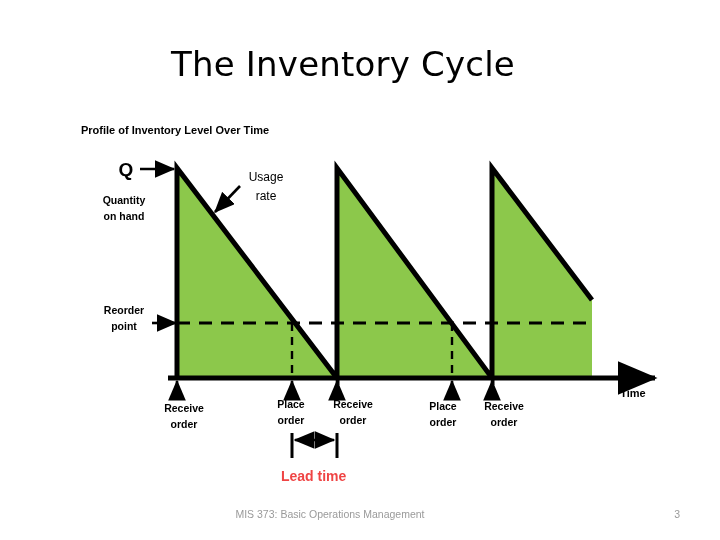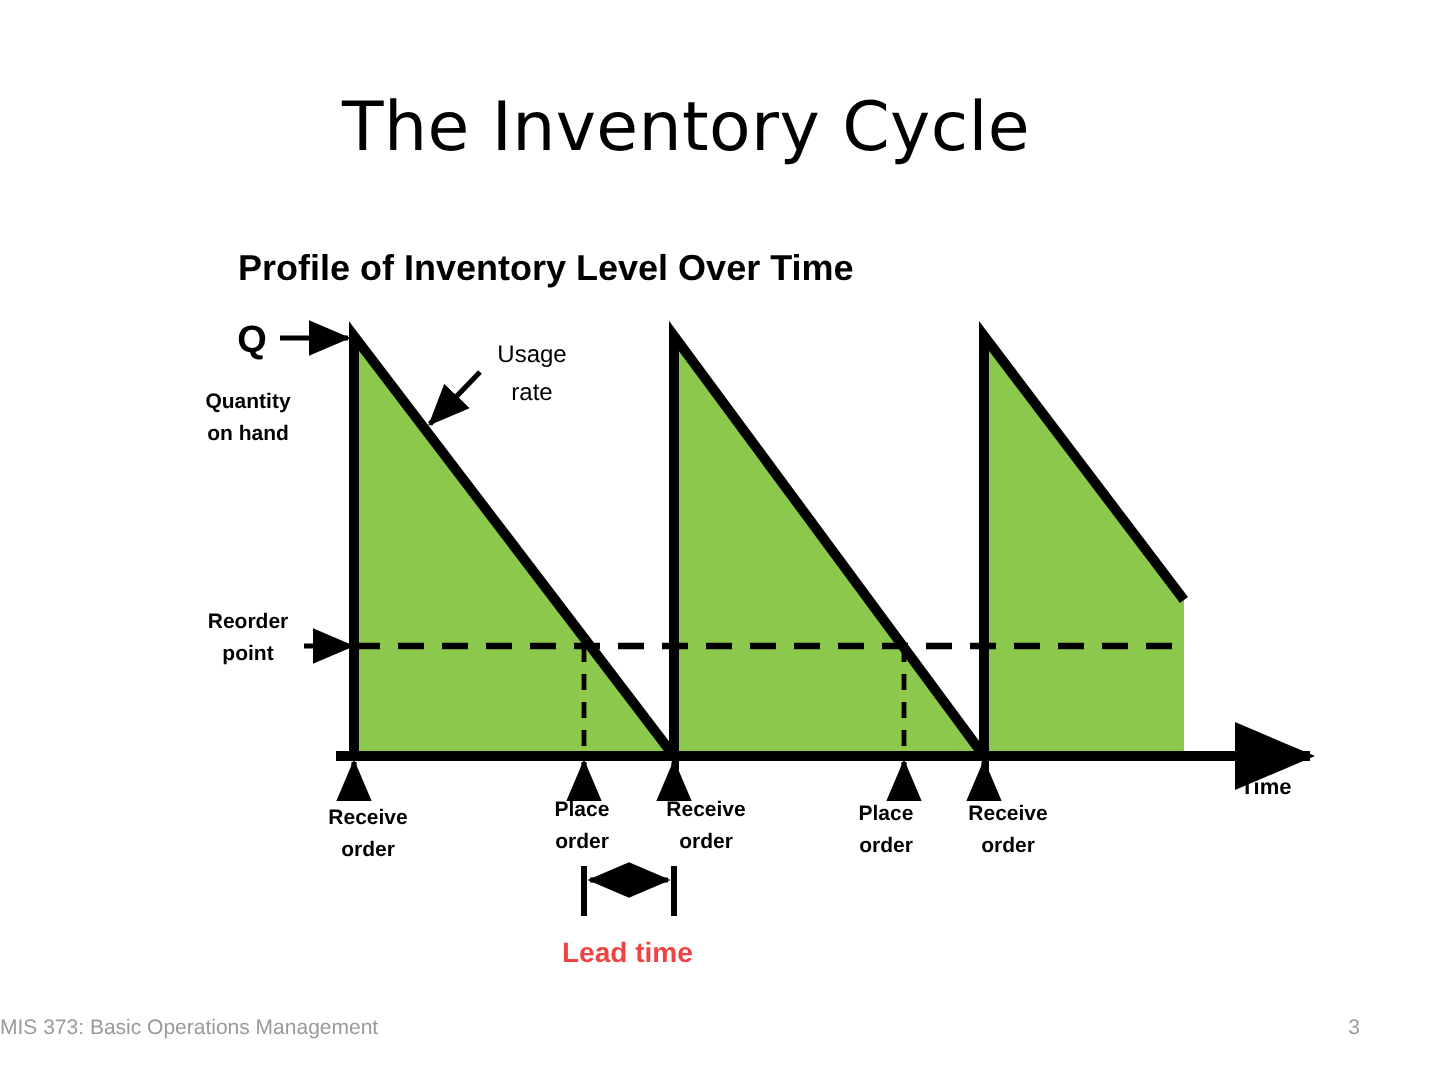--- a/index.html
+++ b/index.html
@@ -32,25 +32,24 @@
     font-weight: 400;
     letter-spacing: 0.2px;
     color: #000000;
     white-space: nowrap;
   }
   .slide-subtitle {
     position: absolute;
     top: 124px;
     left: 81px;
     font-family: "Liberation Sans", sans-serif;
-    font-size: 18px;
+    font-size: 11px;
     font-weight: bold;
     color: #000000;
     white-space: nowrap;
-    margin-left: 38px;
   }
   .figure {
     position: absolute;
     top: 150px;
     left: 0;
     width: 720px;
     height: 310px;
   }
   .figure svg {
     display: block;
@@ -63,21 +62,21 @@
     font-size: 14px;
     font-weight: bold;
     color: #ef4444;
     white-space: nowrap;
   }
   .footer-text {
     position: absolute;
     top: 508px;
     left: 0;
     width: 660px;
-    text-align: left;
+    text-align: center;
     font-family: "Liberation Sans", sans-serif;
     font-size: 10.5px;
     color: #9a9a9a;
     white-space: nowrap;
   }
   .footer-page {
     position: absolute;
     top: 508px;
     right: 40px;
     font-family: "Liberation Sans", sans-serif;

